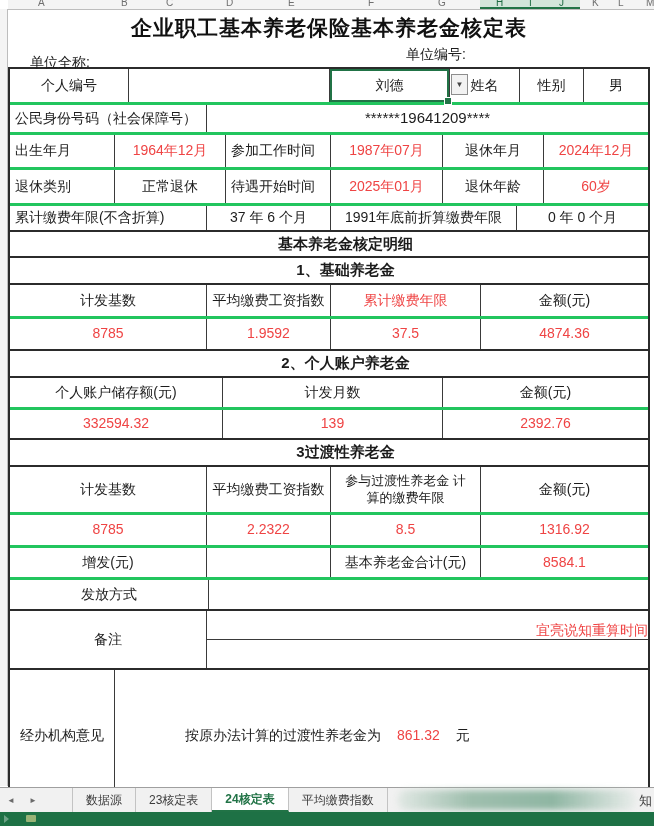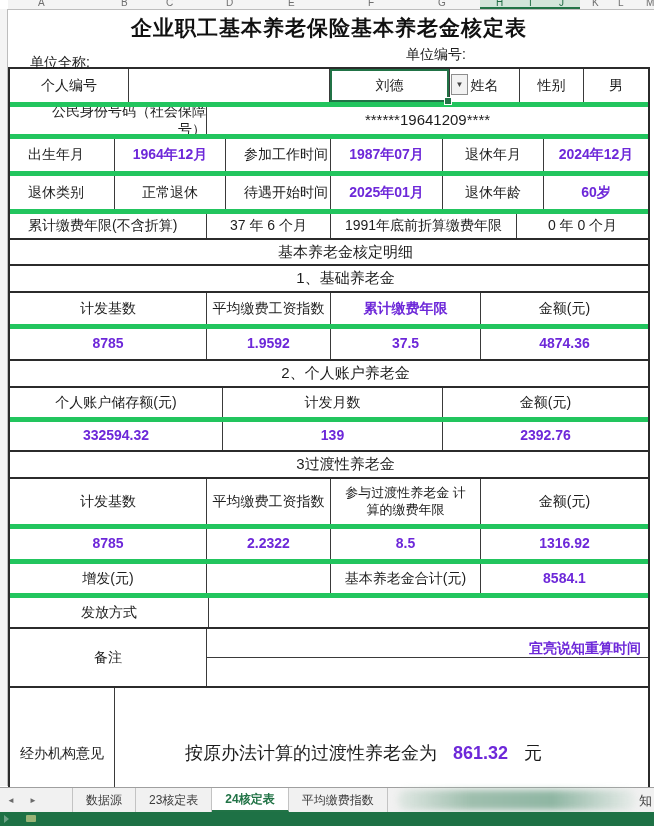--- a/index.html
+++ b/index.html
@@ -15,45 +15,45 @@
   .ruler{position:absolute;top:9px;left:0;width:7px;height:777px;background:#f4f4f4;
     border-right:1px solid #bdbdbd;}
   .content{position:absolute;top:9px;left:8px;width:642px;}
   .title{height:37px;line-height:37px;text-align:center;font-size:21px;font-weight:bold;
     letter-spacing:1px;color:#111;}
   .unitrow{position:relative;height:21px;font-size:14px;}
   .unitrow .u1{position:absolute;left:22px;top:8px;}
   .unitrow .u2{position:absolute;left:398px;top:0;}
   
   .tbl{border:2px solid #2b2b2b;background:#fff;}
-  .row{display:flex;border-bottom:5px solid #22c55e;}
+  .row{display:flex;border-bottom:3px solid #22c55e;}
   .row.thick{border-bottom-width:2px;border-bottom-color:#2b2b2b;}
   .row:last-child{border-bottom:none;}
   .c{display:flex;align-items:center;justify-content:center;border-right:1px solid #3a3a3a;
      box-sizing:border-box;font-size:14px;overflow:hidden;text-align:center;line-height:1.25;}
   .c:last-child{border-right:none;}
-  .c.left{justify-content:flex-start;padding-left:18px;text-align:right;}
-  .red{color:#6d28d9;font-weight:bold;}
-  .bold{font-weight:normal;margin-left:33px;}
+  .c.left{justify-content:flex-start;padding-left:5px;text-align:center;}
+  .red{color:#ef4444;}
+  .bold{font-weight:bold;margin-left:33px;}
   .f15{font-size:15px;}
   .f13{font-size:13px;}
   
   .sel{position:relative;box-shadow:inset 0 0 0 2px #217346;overflow:visible;}
   .fillhandle{position:absolute;right:-3px;bottom:-3px;width:6px;height:6px;background:#217346;
     border:1px solid #fff;}
   .ddbtn{position:absolute;right:-19px;top:5px;width:17px;height:21px;background:#f2f2f2;
     border:1px solid #8d8d8d;display:flex;align-items:center;justify-content:center;
     font-size:8px;color:#444;z-index:5;box-sizing:border-box;}
   
   .subrow{display:flex;flex-direction:column;padding:0;}
   .subrow .sr{flex:1;display:flex;align-items:center;justify-content:flex-end;
-    padding-right:7px;box-sizing:border-box;width:100%;margin-top:28px;}
+    box-sizing:border-box;width:100%;margin-top:28px;}
   .subrow .sr:first-child{border-bottom:1px solid #3a3a3a;}
   
-  .agency-content{justify-content:flex-start;padding-left:70px;font-size:18px;}
+  .agency-content{justify-content:flex-start;padding-left:70px;font-size:14px;}
   .agency-content .amt{margin:0 16px;}
   
   .tabsbar{position:absolute;left:0;bottom:14px;width:654px;height:24px;background:#f1f1f1;
     border-top:1px solid #9f9f9f;display:flex;align-items:stretch;font-size:12px;color:#3c3c3c;}
   .nav{width:22px;display:flex;align-items:center;justify-content:center;font-size:8px;color:#6b6b6b;}
   .tabspacer{width:28px;}
   .tab{display:flex;align-items:center;padding:0 13px;border-right:1px solid #c3c3c3;
     white-space:nowrap;}
   .tab:first-of-type{border-left:1px solid #c3c3c3;}
   .tab.active{background:#fff;color:#217346;font-weight:bold;border-bottom:2px solid #217346;

